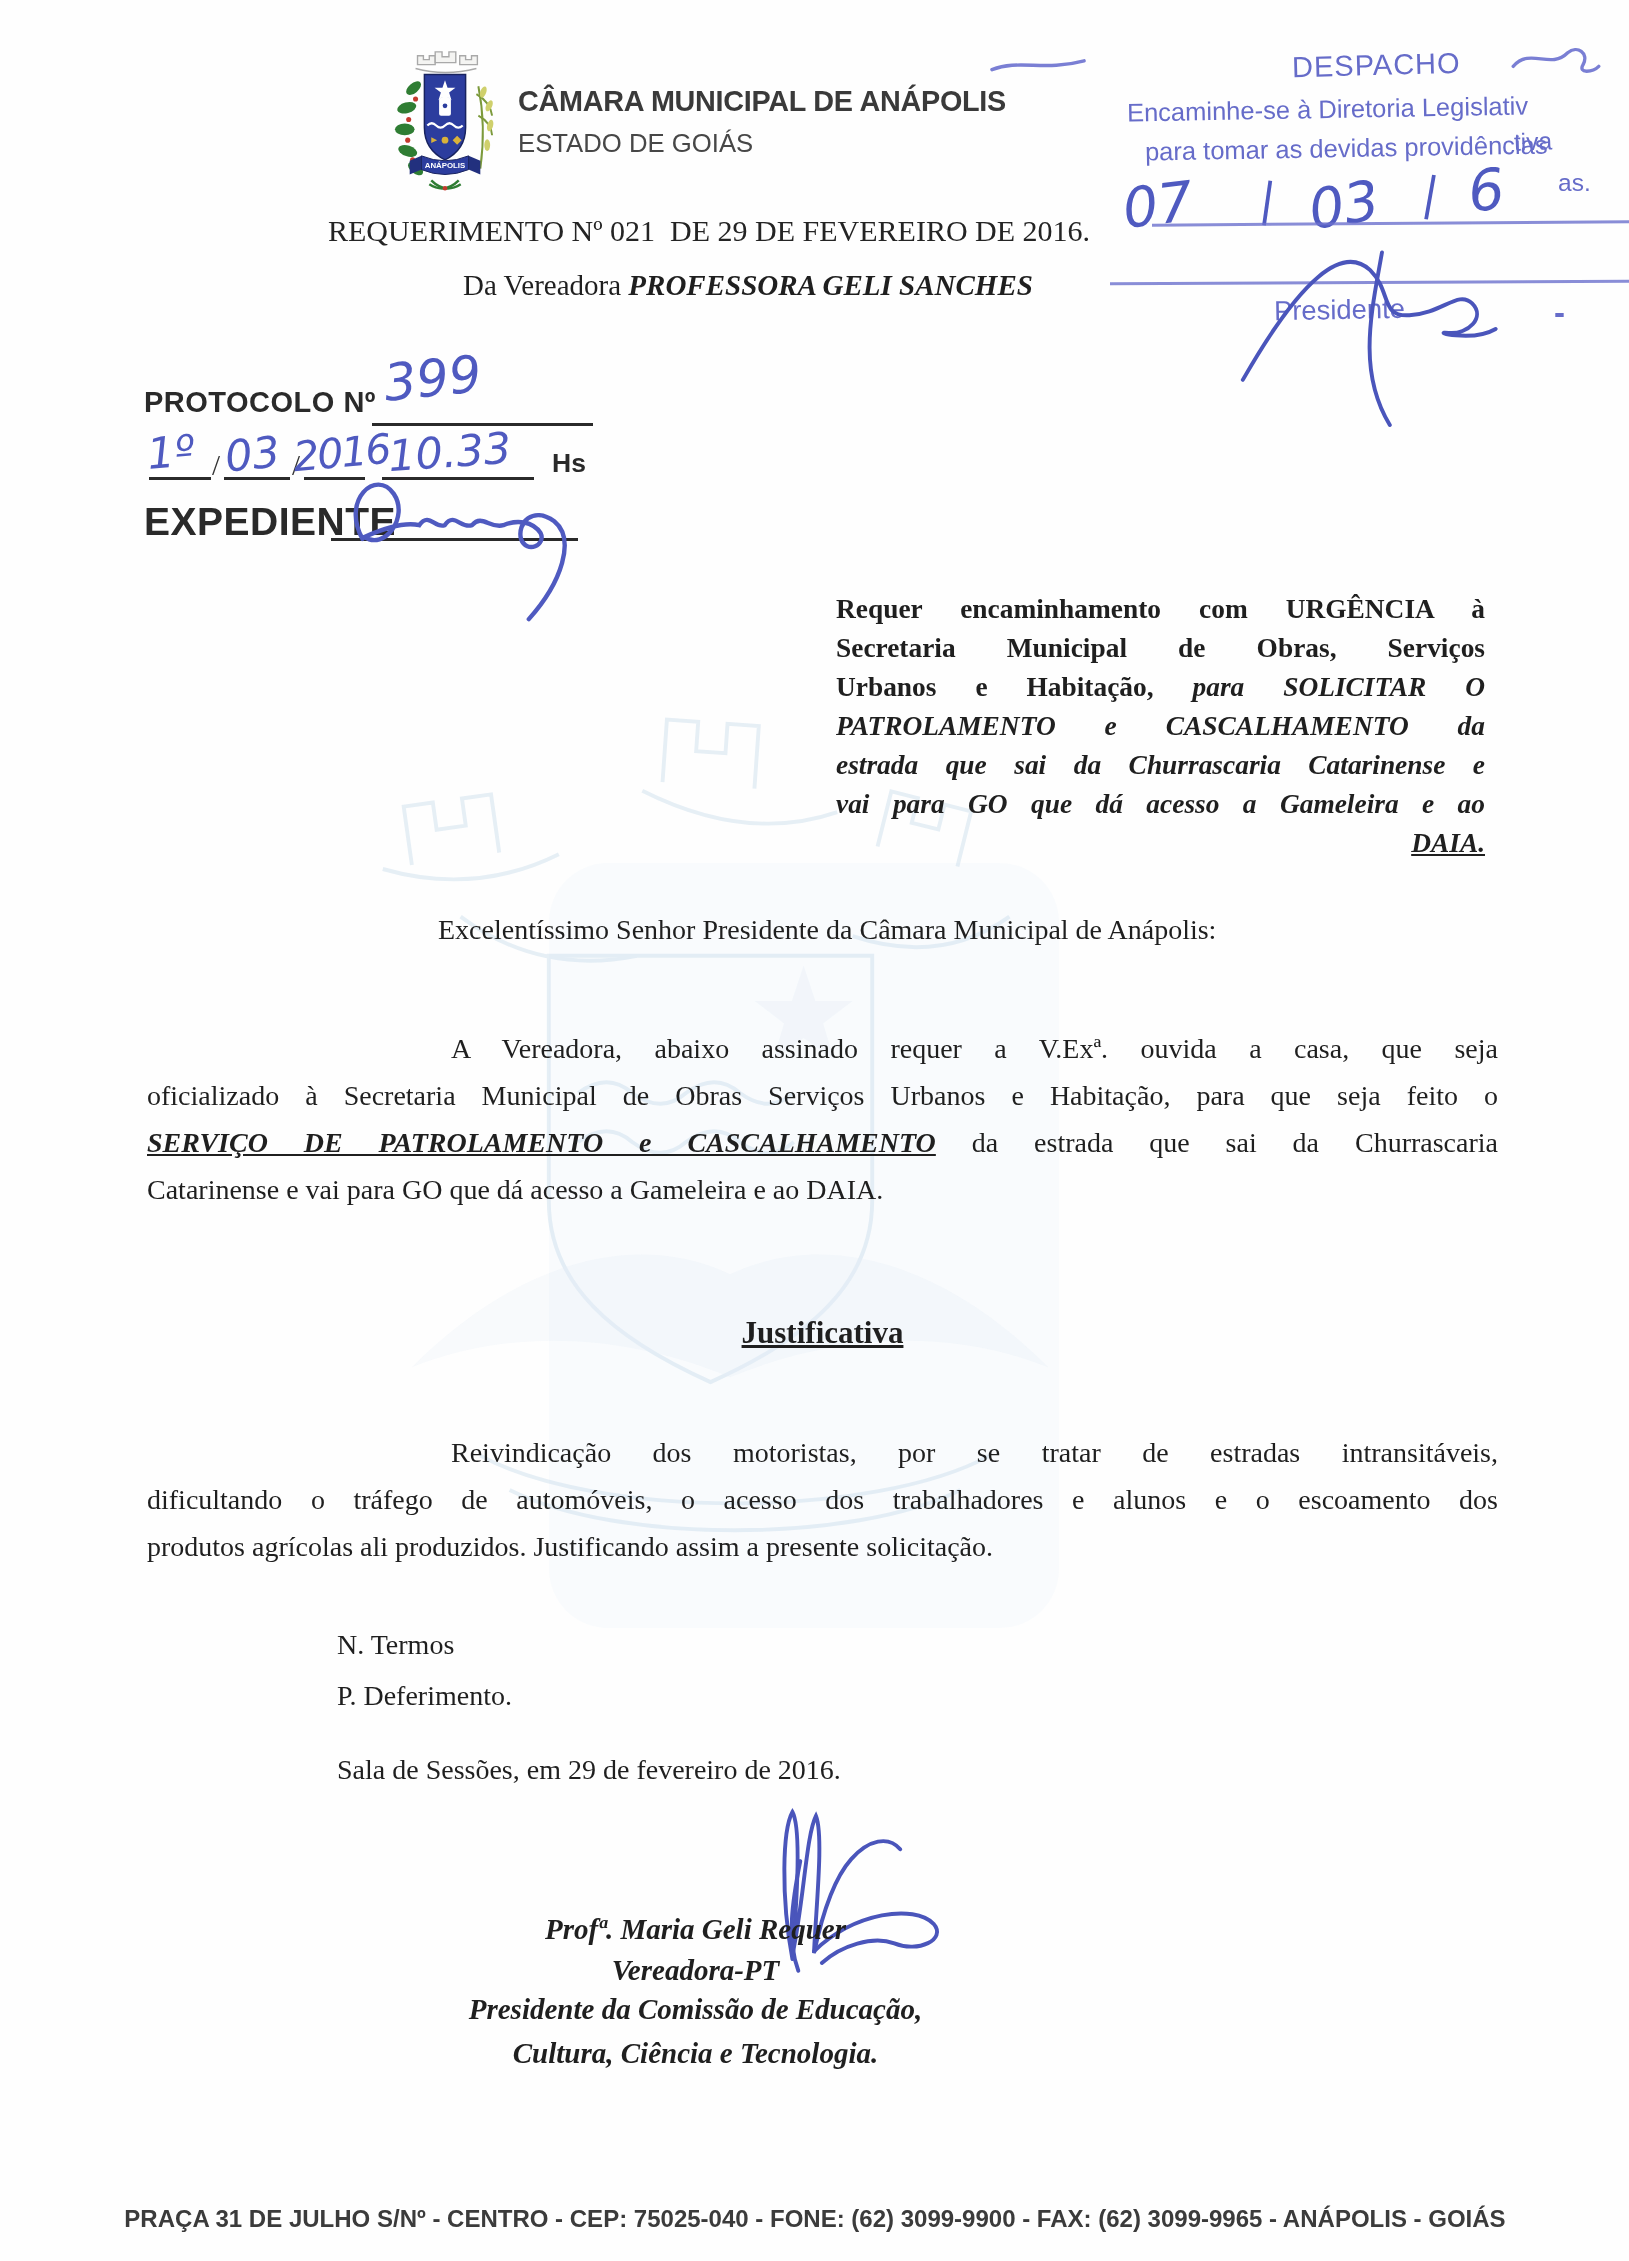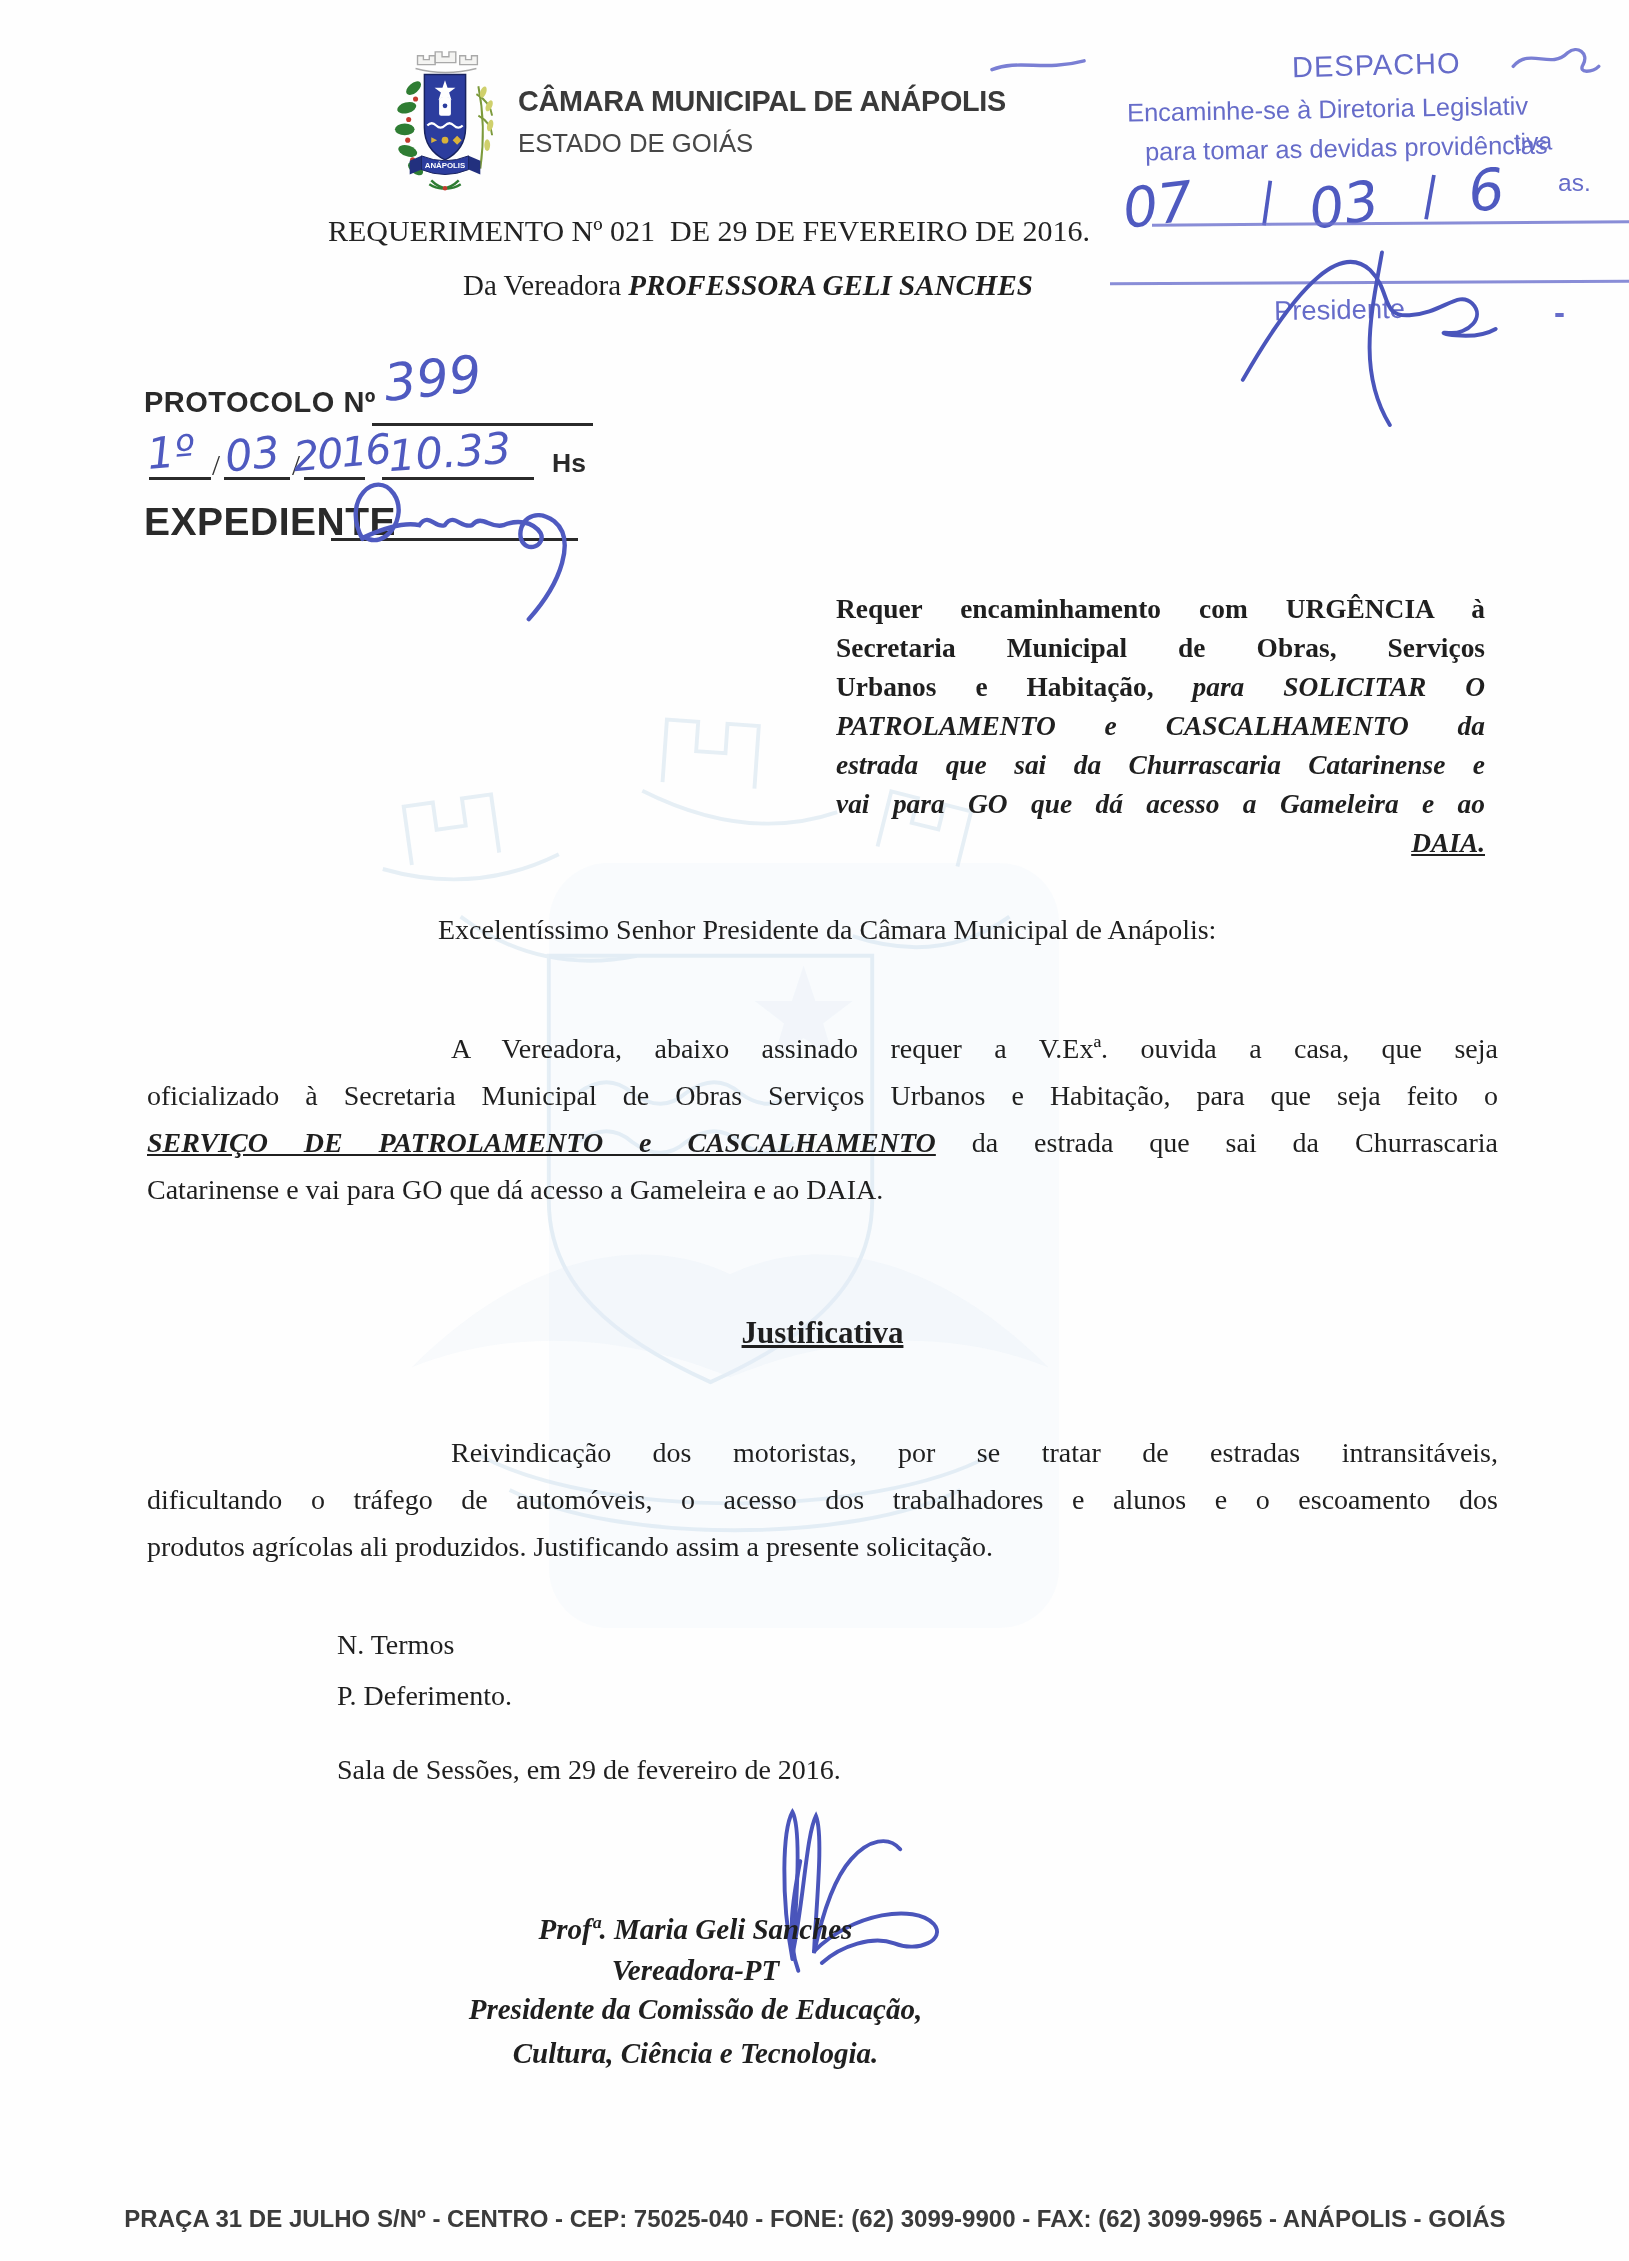--- a/index.html
+++ b/index.html
@@ -207,21 +207,21 @@
   <div class="abs serif" style="left:337px;top:1680px;font-size:28px;">P. Deferimento.</div>
   <div class="abs serif" style="left:337px;top:1754px;font-size:28px;">Sala de Sessões, em 29 de fevereiro de 2016.</div>
 
   <svg class="abs" style="left:667px;top:1802px;" width="294" height="172" viewBox="0 0 300 175" fill="none" stroke="#4a55bb" stroke-width="4" stroke-linecap="round">
     <path d="M128,160 C116,96 118,28 128,10 C138,28 132,108 128,156 C140,98 142,34 152,14 C160,34 152,108 150,154 C158,116 170,78 188,58 C206,38 226,34 238,48"></path>
     <path d="M150,152 C192,112 252,104 272,124 C286,140 256,154 232,144 C210,136 178,146 158,164"></path>
     <path d="M136,60 C128,100 122,140 134,172"></path>
   </svg>
 
   <div class="abs" style="left:323px;top:1915px;width:745px;text-align:center;">
-    <div class="serif sigblock" style="margin-bottom:11.8px;">Profª. Maria Geli Sanches</div>
+    <div class="serif sigblock" style="margin-bottom:11.8px;">Profª. Maria Geli Requer</div>
     <div class="serif sigblock" style="margin-bottom:9.8px;">Vereadora-PT</div>
     <div class="serif sigblock" style="margin-bottom:15.7px;">Presidente da Comissão de Educação,</div>
     <div class="serif sigblock">Cultura, Ciência e Tecnologia.</div>
   </div>
 
   <div class="abs boldsans" style="left:0;top:2205px;width:1630px;text-align:center;font-size:24.5px;color:#3b3b3b;transform:scaleX(.98);">PRAÇA 31 DE JULHO S/Nº - CENTRO - CEP: 75025-040 - FONE: (62) 3099-9900 - FAX: (62) 3099-9965 - ANÁPOLIS - GOIÁS</div>
 
 </div>
 
 

